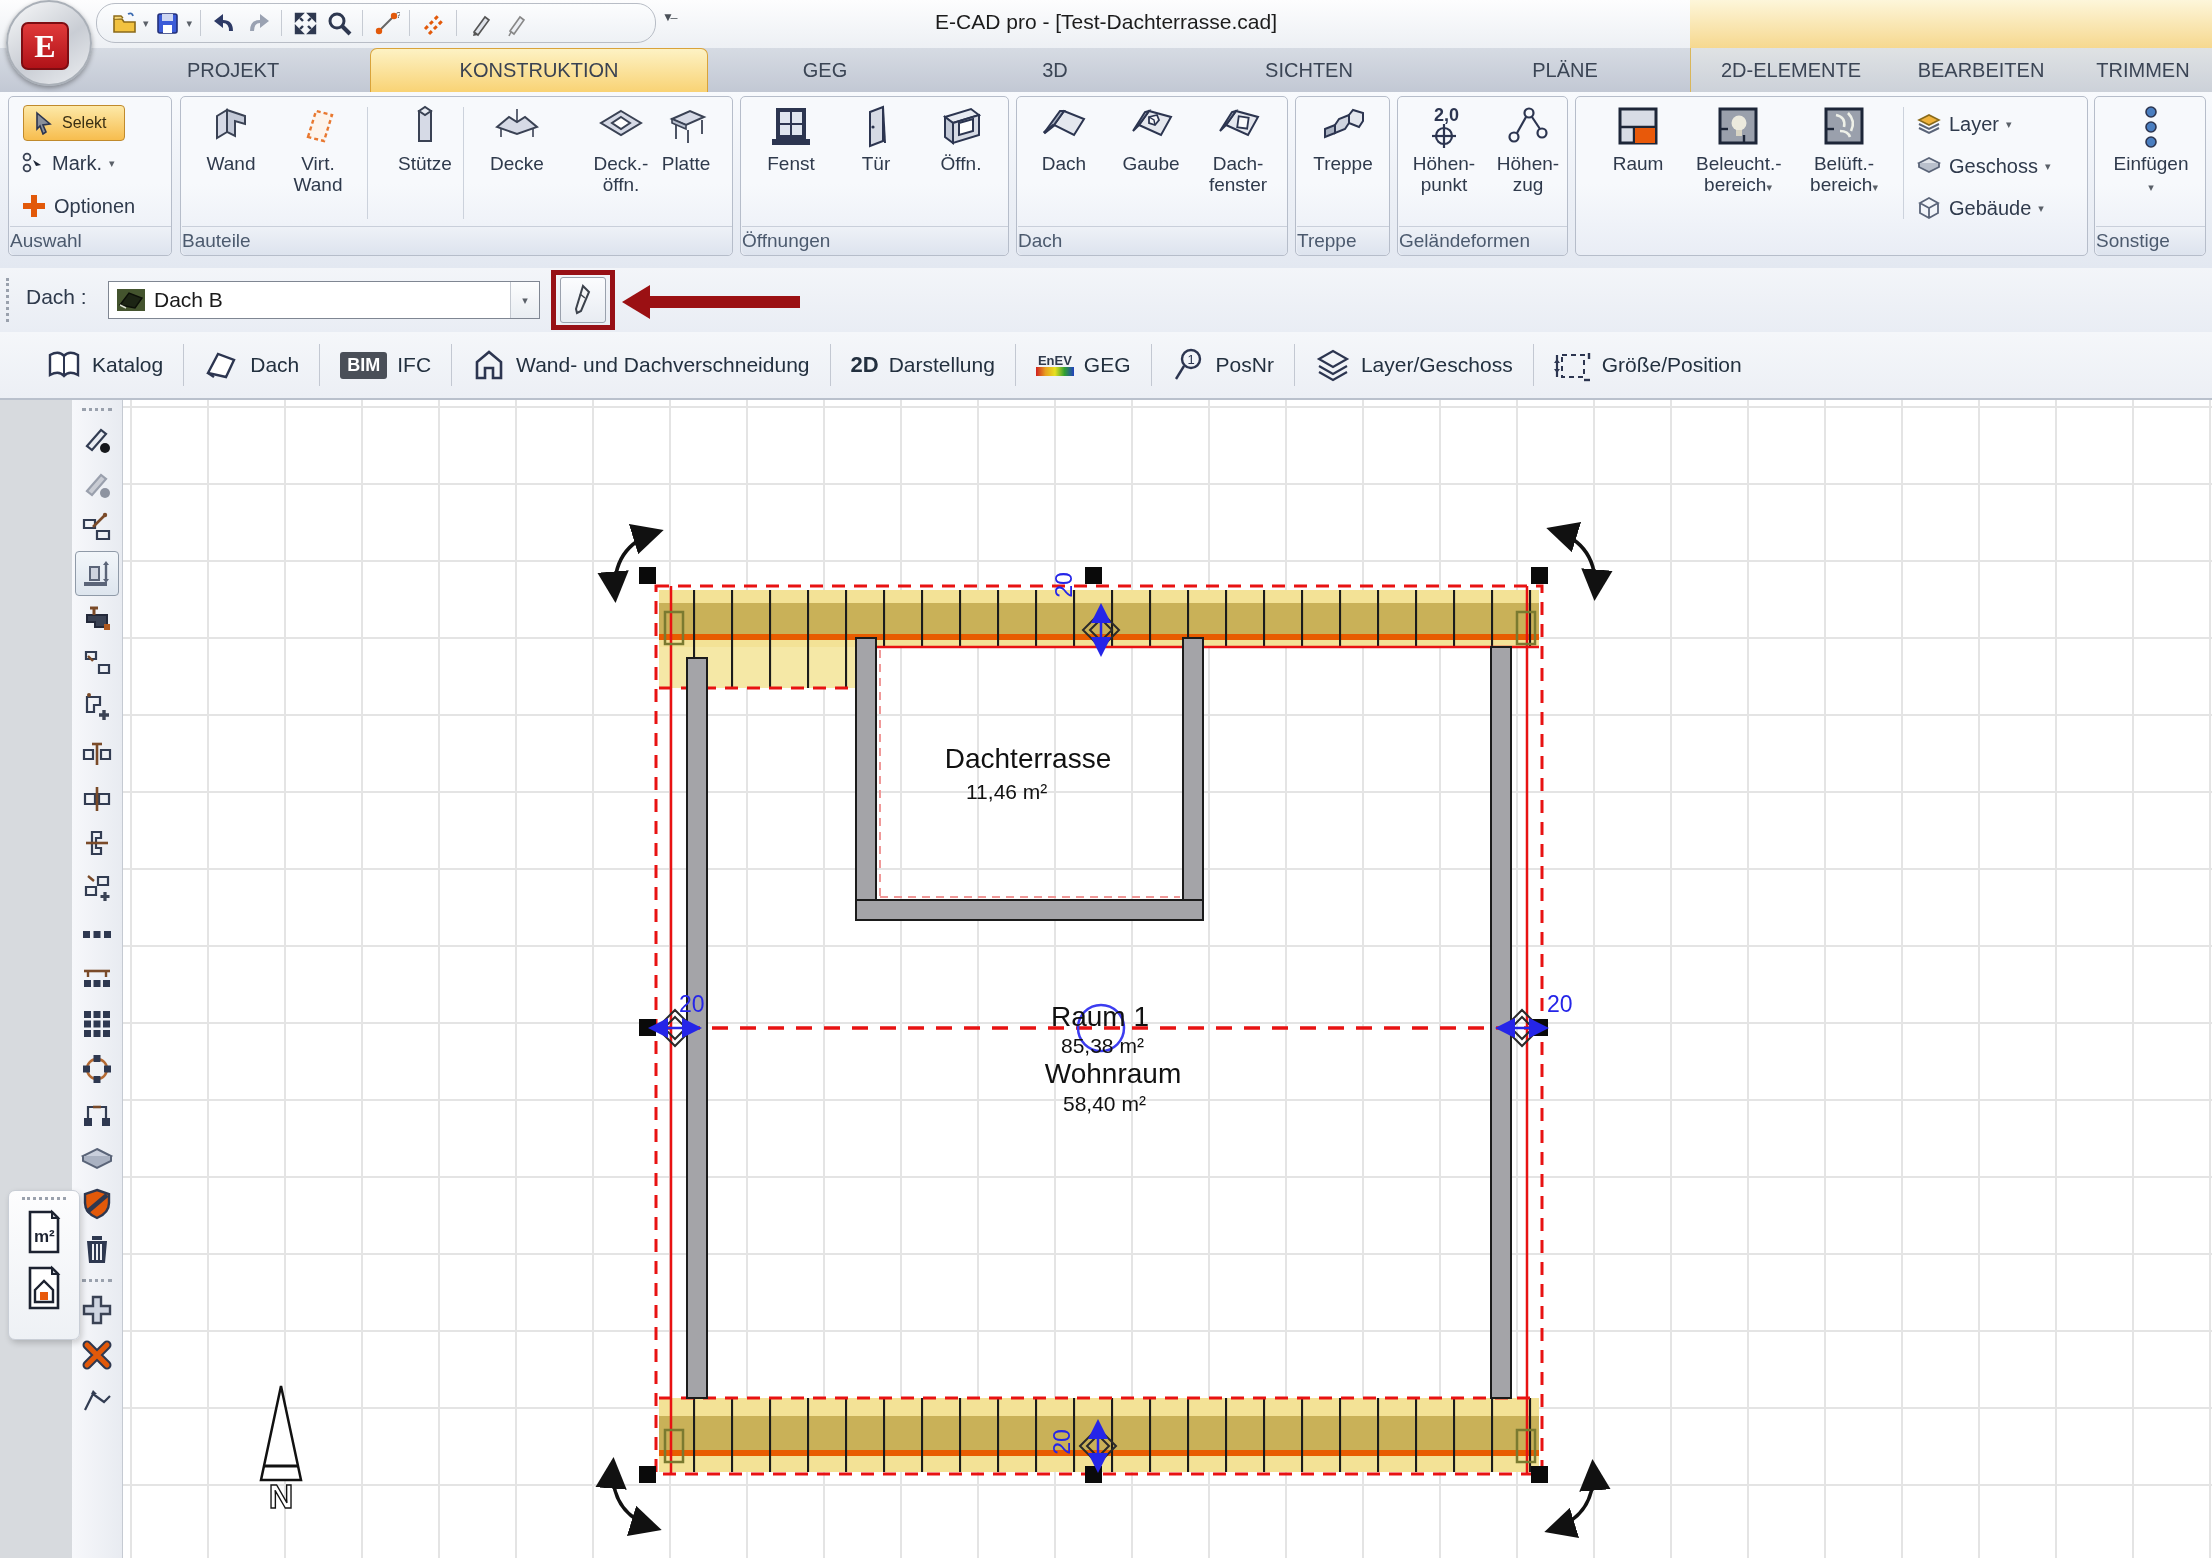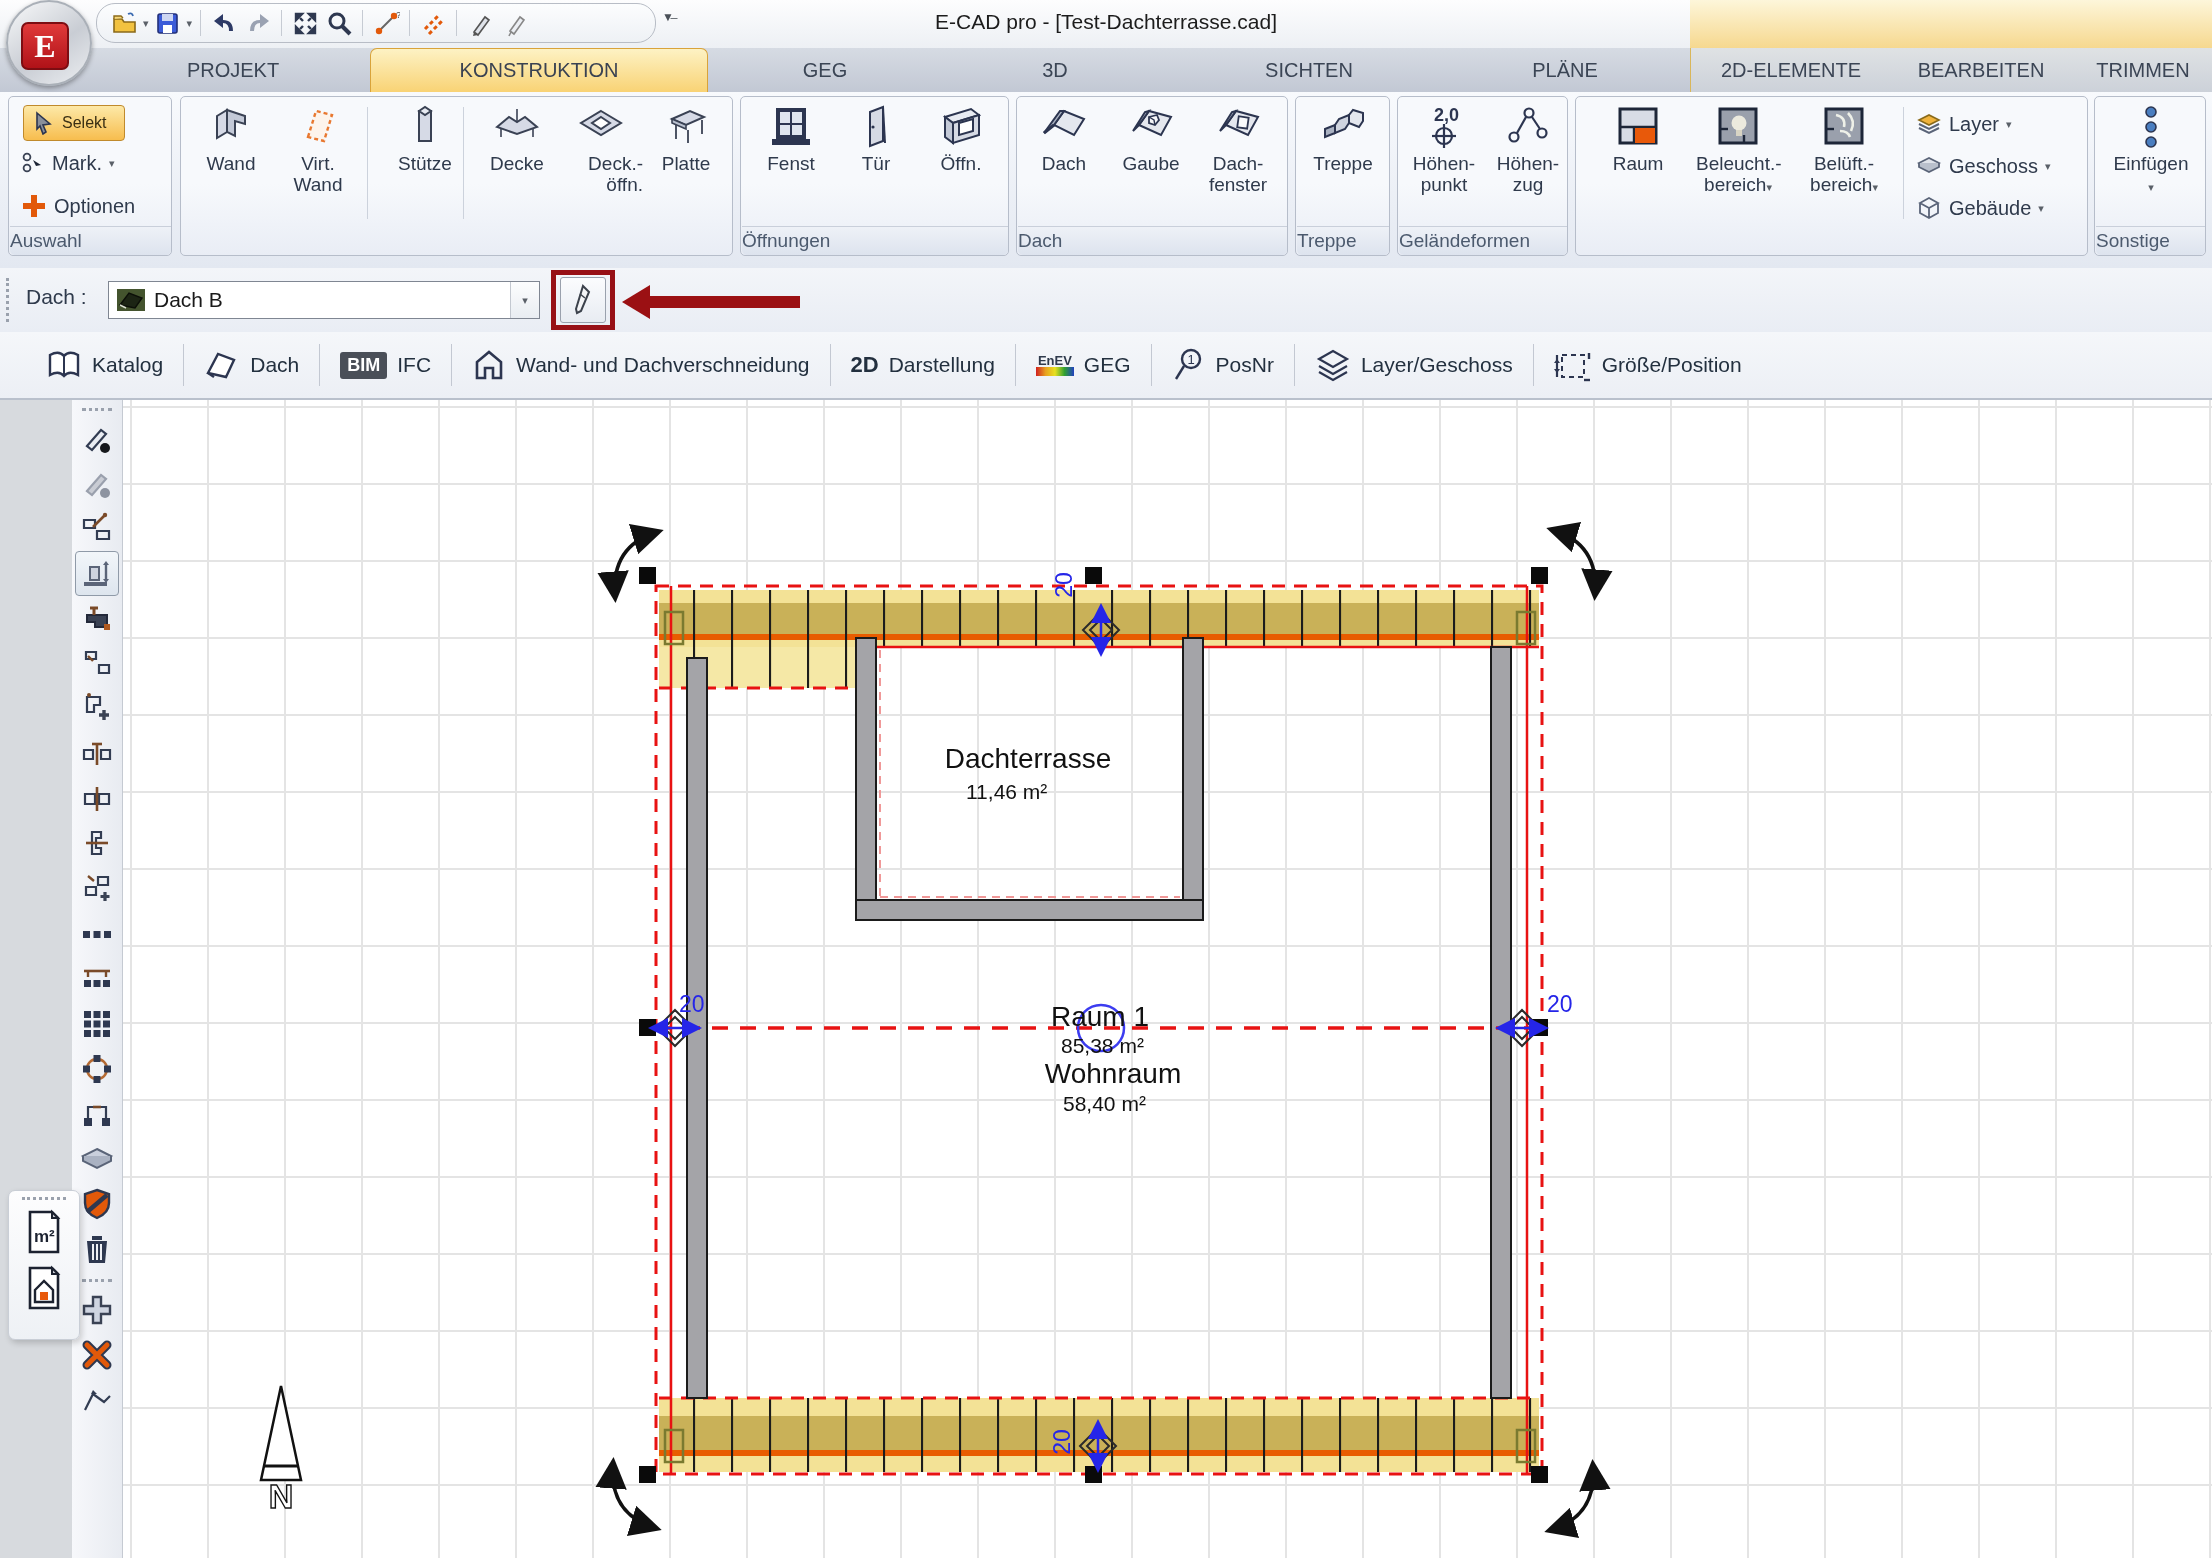--- a/index.html
+++ b/index.html
@@ -227,21 +227,21 @@
         <div class="ic">
             <svg width="48" height="48" viewBox="0 0 48 48">
               <path d="M4 24 L16 14 L24 19 L32 14 L44 24 L24 31 Z" fill="#d6dae6" stroke="#3a4254" stroke-width="2"></path>
               <line x1="24" y1="6" x2="24" y2="19" stroke="#3a4254" stroke-width="1.6"></line>
               <line x1="8" y1="26" x2="8" y2="34" stroke="#3a4254" stroke-width="1.6"></line>
               <line x1="40" y1="26" x2="40" y2="34" stroke="#3a4254" stroke-width="1.6"></line>
             </svg>
           </div>
         <div class="blabel">Decke</div>
       </div>
-      <div class="bigbtn" style="left:378px;text-align:right;">
+      <div class="bigbtn" style="left:398px;">
         <div class="ic">
             <svg width="48" height="48" viewBox="0 0 48 48">
               <path d="M24 8 L44 20 L24 32 L4 20 Z" fill="#d6dae6" stroke="#3a4254" stroke-width="2"></path>
               <path d="M24 14 L33 20 L24 26 L15 20 Z" fill="#fff" stroke="#3a4254" stroke-width="2"></path>
             </svg>
           </div>
         <div class="blabel">Deck.-</div>
         <div class="blabel">öffn.</div>
       </div>
       <div class="bigbtn" style="left:463px;">
@@ -249,20 +249,21 @@
             <svg width="48" height="48" viewBox="0 0 48 48">
               <path d="M10 16 L28 8 L42 14 L24 22 Z" fill="#d6dae6" stroke="#3a4254" stroke-width="2"></path>
               <path d="M10 16 L24 22 L24 26 L10 20 Z" fill="#b9c0cf" stroke="#3a4254" stroke-width="1.6"></path>
               <line x1="14" y1="22" x2="14" y2="36" stroke="#3a4254" stroke-width="1.8"></line>
               <line x1="26" y1="27" x2="26" y2="40" stroke="#3a4254" stroke-width="1.8"></line>
               <line x1="40" y1="17" x2="40" y2="31" stroke="#3a4254" stroke-width="1.8"></line>
             </svg>
           </div>
         <div class="blabel">Platte</div>
       </div>
+      <div class="glabel">Bauteile</div>
     </div>
 
     <div class="rgroup" style="left:740px;width:269px;">
       <div class="bigbtn" style="left:8px;">
         <div class="ic">
             <svg width="48" height="48" viewBox="0 0 48 48">
               <rect x="9" y="5" width="30" height="31" fill="#2c3550"></rect>
               <rect x="13" y="9" width="10" height="11" fill="#dfe5ee"></rect>
               <rect x="25" y="9" width="10" height="11" fill="#dfe5ee"></rect>
               <rect x="13" y="22" width="10" height="10" fill="#dfe5ee"></rect>

